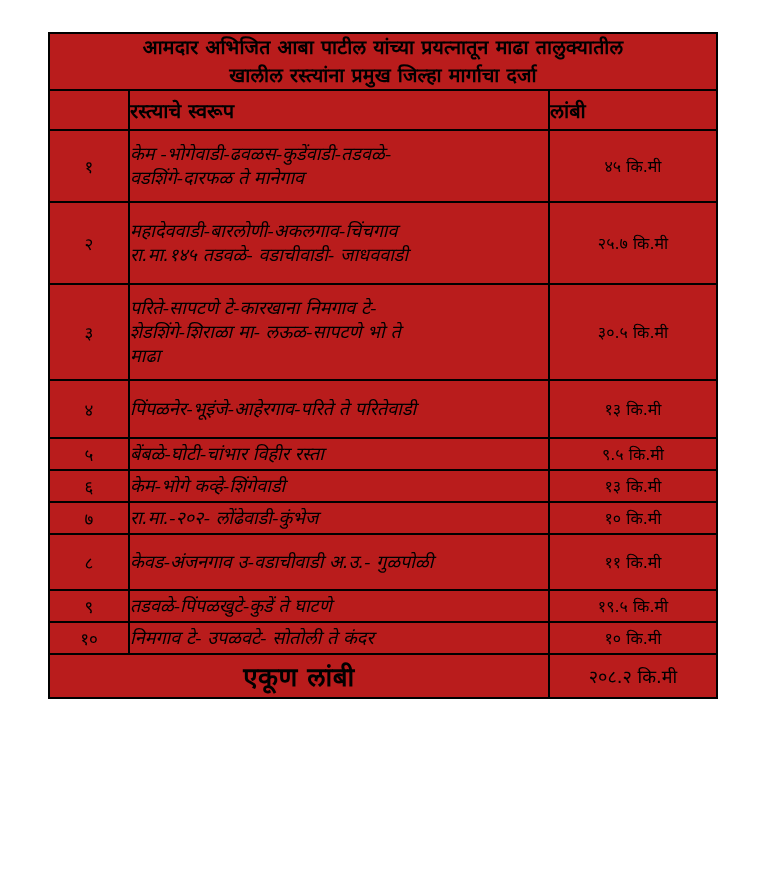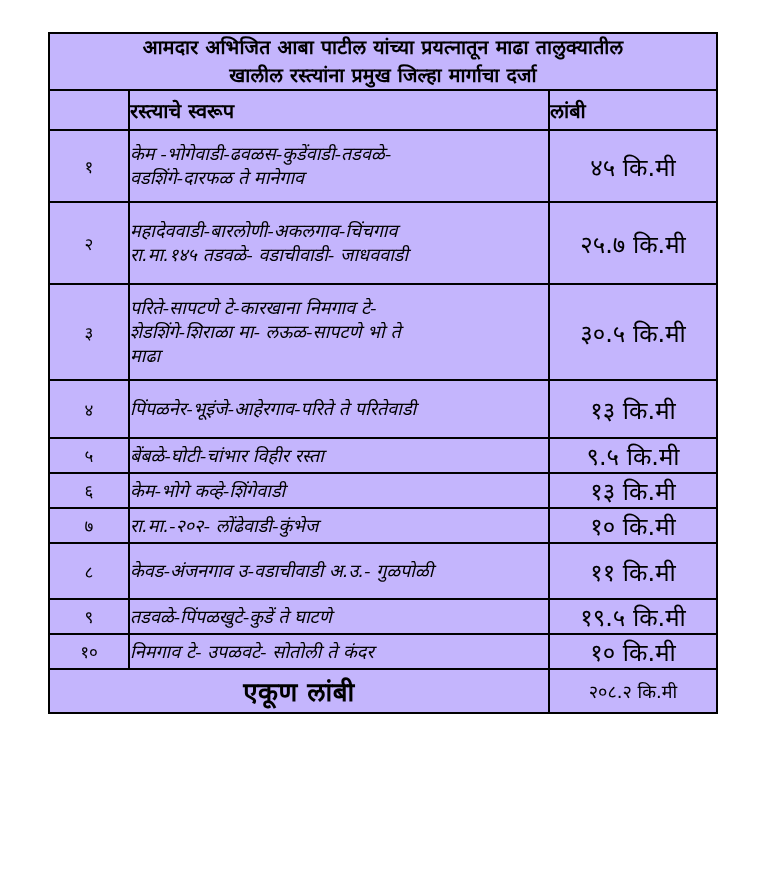--- a/index.html
+++ b/index.html
@@ -33,21 +33,21 @@
     border-collapse: collapse;
     table-layout: fixed;
     background: #ffffff;
   }
 
   .road-table td,
   .road-table th {
     border: 2px solid #000000;
     padding: 0;
     vertical-align: middle;
-    background: #c4b5fd;
+    background: #b91c1c;
   }
 
   
   col.c-sr     { width: 80px; }
   col.c-name   { width: 420px; }
   col.c-length { width: 168px; }
 
   .title-cell {
     text-align: center;
     font-weight: bold;
@@ -79,21 +79,21 @@
     text-align: left;
     font-size: 18px;
     line-height: 1.33;
     padding: 2px 5px 2px 6px;
     font-style: italic;
   }
   .name-cell .ln { display: block; white-space: nowrap; }
 
   .len-cell {
     text-align: center;
-    font-size: 24px;
+    font-size: 16px;
     white-space: nowrap;
   }
 
   
   .align-bottom  { vertical-align: bottom; padding-bottom: 3px; }
   .align-middle  { vertical-align: middle; }
 
   .total-label {
     text-align: center;
     font-weight: bold;

